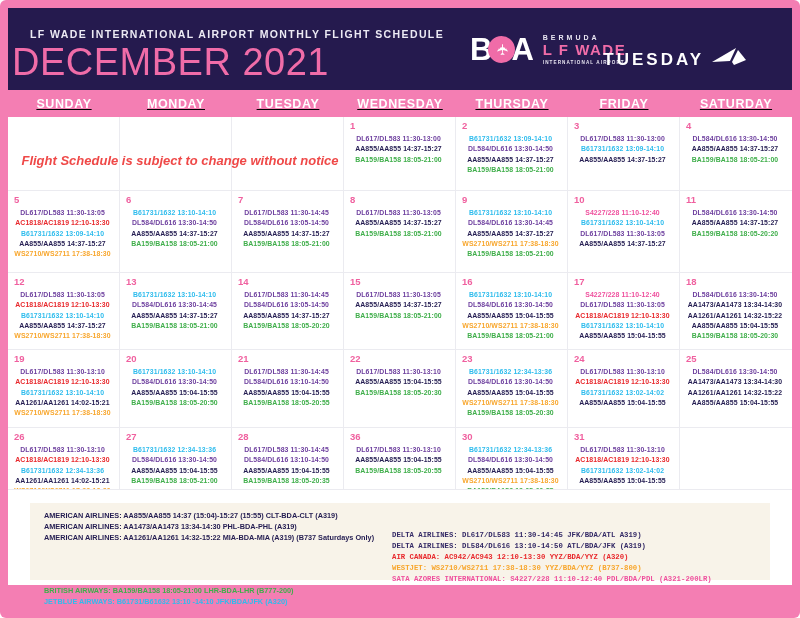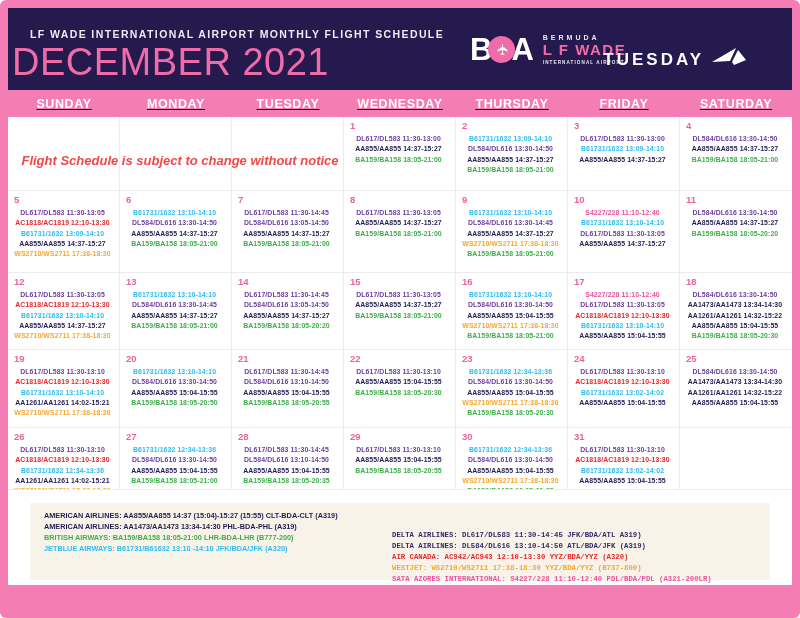--- a/index.html
+++ b/index.html
@@ -345,21 +345,21 @@
           <div class="flight" style="color: var(--c-british);">BA159/BA158 18:05-21:00</div>
         </div>
         <div class="cell">
           <div class="daynum">28</div>
           <div class="flight" style="color: var(--c-delta);">DL617/DL583 11:30-14:45</div>
           <div class="flight" style="color: var(--c-delta);">DL584/DL616 13:10-14:50</div>
           <div class="flight" style="color: var(--c-american);">AA855/AA855 15:04-15:55</div>
           <div class="flight" style="color: var(--c-british);">BA159/BA158 18:05-20:35</div>
         </div>
         <div class="cell">
-          <div class="daynum">29</div>
+          <div class="daynum">36</div>
           <div class="flight" style="color: var(--c-delta);">DL617/DL583 11:30-13:10</div>
           <div class="flight" style="color: var(--c-american);">AA855/AA855 15:04-15:55</div>
           <div class="flight" style="color: var(--c-british);">BA159/BA158 18:05-20:55</div>
         </div>
         <div class="cell">
           <div class="daynum">30</div>
           <div class="flight" style="color: var(--c-jetblue);">B61731/1632 12:34-13:36</div>
           <div class="flight" style="color: var(--c-delta);">DL584/DL616 13:30-14:50</div>
           <div class="flight" style="color: var(--c-american);">AA855/AA855 15:04-15:55</div>
           <div class="flight" style="color: var(--c-westjet);">WS2710/WS2711 17:38-18:30</div>
@@ -375,21 +375,22 @@
         <div class="cell"></div>
       </div>
     <div class="notice">Flight Schedule is subject to change without notice</div>
   </div>
 
   <div class="legend">
     <div class="legend-left">
       <div id="legend-left-lines">
           <div class="legend-line" style="color: var(--c-american);">AMERICAN AIRLINES:  AA855/AA855 14:37 (15:04)-15:27 (15:55) CLT-BDA-CLT (A319)</div>
           <div class="legend-line" style="color: var(--c-american);">AMERICAN AIRLINES:  AA1473/AA1473 13:34-14:30 PHL-BDA-PHL (A319)</div>
-          <div class="legend-line" style="color: var(--c-british);">BRITISH AIRWAYS: BA159/BA158 18:05-21:00 LHR-BDA-LHR (B777-200)</div>
+          <div class="legend-line" style="color: var(--c-american);">AMERICAN AIRLINES:  AA1261/AA1261 14:32-15:22 MIA-BDA-MIA (A319) (B737 Saturdays Only)</div>
+          <div class="legend-line" style="color: var(--c-british); margin-top: 42px;">BRITISH AIRWAYS: BA159/BA158 18:05-21:00 LHR-BDA-LHR (B777-200)</div>
           <div class="legend-line" style="color: var(--c-jetblue);">JETBLUE AIRWAYS:  B61731/B61632 13:10 -14:10 JFK/BDA/JFK  (A320)</div>
         </div>
     </div>
     <div class="legend-right" id="legend-right-lines">
         <div class="legend-line" style="color: var(--c-delta_legend);">DELTA AIRLINES: DL617/DL583 11:30-14:45 JFK/BDA/ATL A319)</div>
         <div class="legend-line" style="color: var(--c-delta_legend);">DELTA AIRLINES: DL584/DL616 13:10-14:50 ATL/BDA/JFK (A319)</div>
         <div class="legend-line" style="color: var(--c-aircanada);">AIR CANADA: AC942/AC943 12:10-13:30 YYZ/BDA/YYZ (A320)</div>
         <div class="legend-line" style="color: var(--c-westjet);">WESTJET: WS2710/WS2711 17:38-18:30 YYZ/BDA/YYZ (B737-800)</div>
         <div class="legend-line" style="color: var(--c-sata);">SATA AZORES INTERNATIONAL: S4227/228 11:10-12:40 PDL/BDA/PDL (A321-200LR)</div>
       </div>

